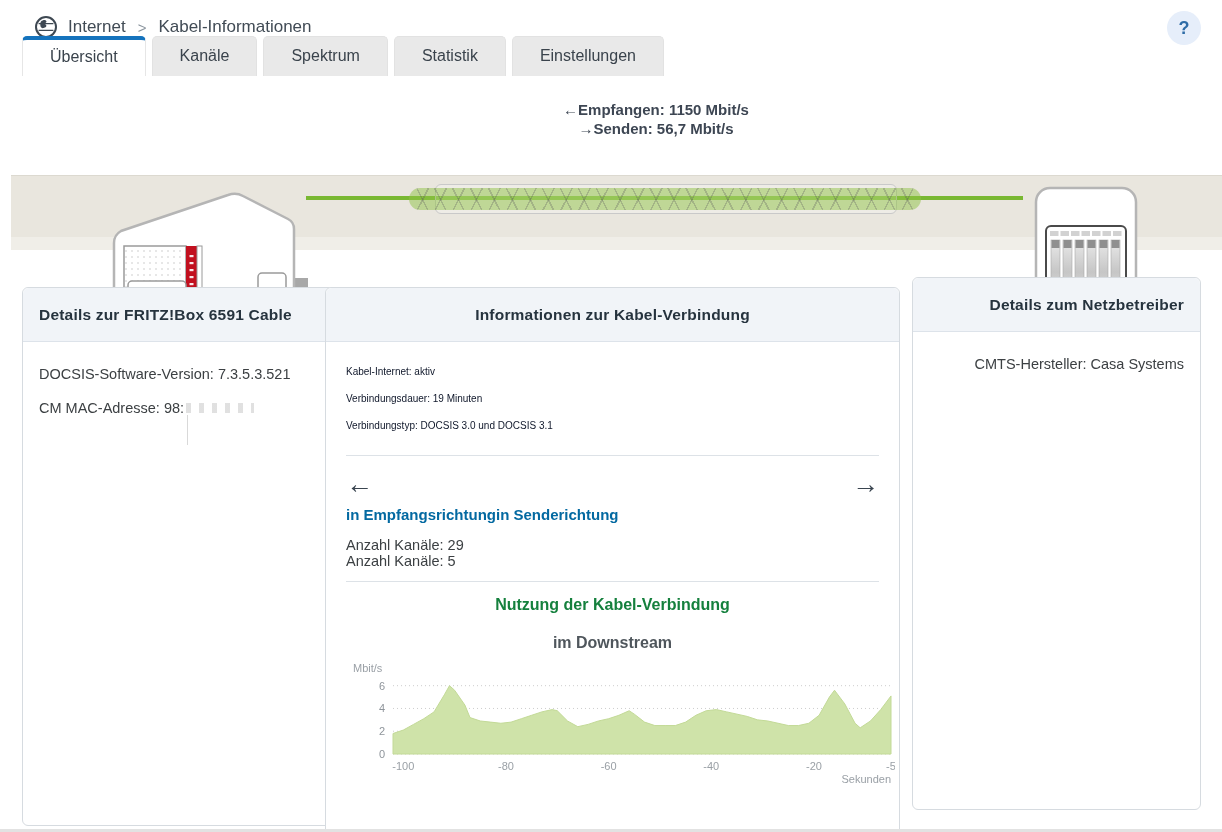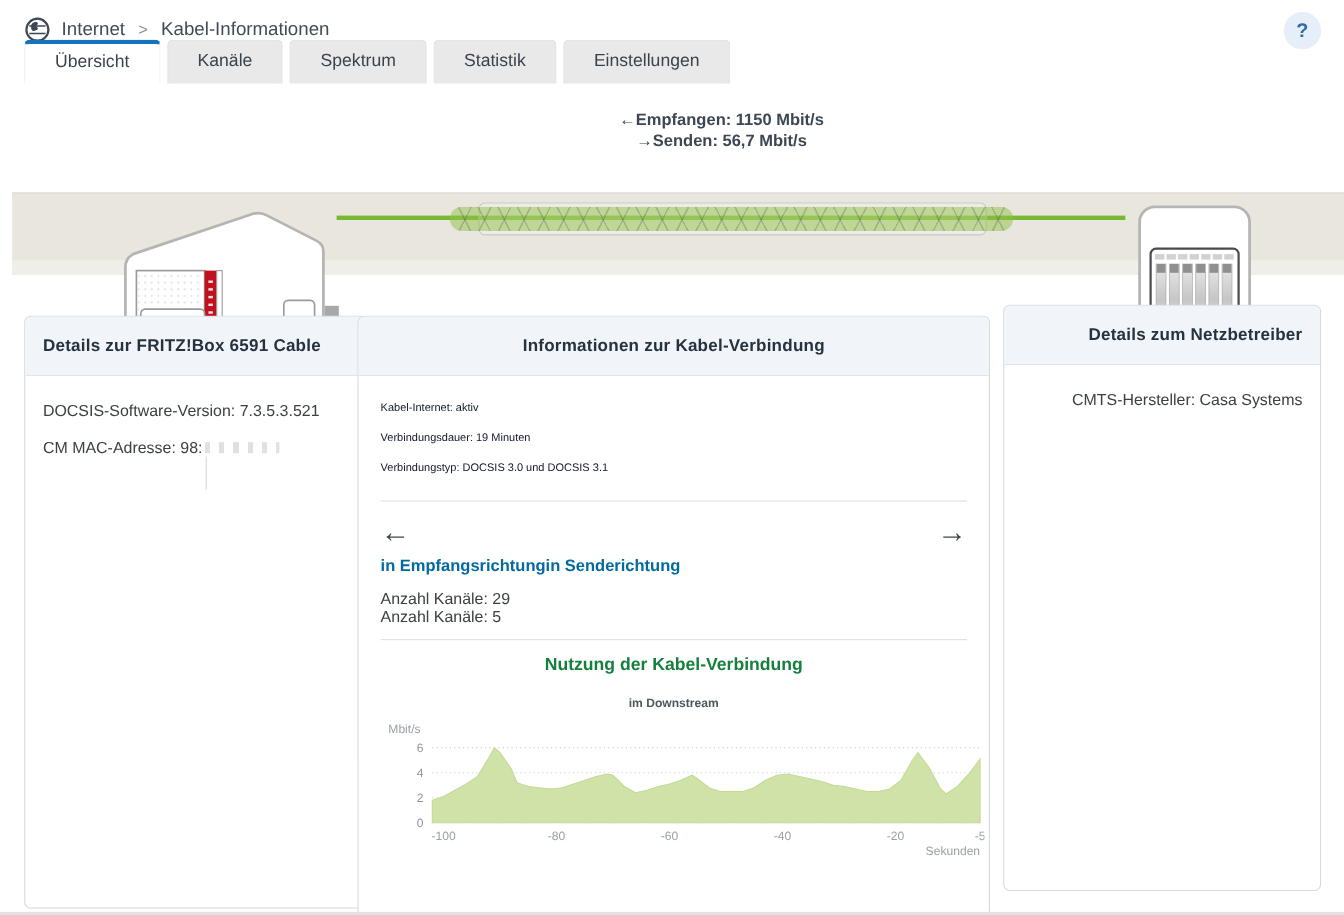--- a/index.html
+++ b/index.html
@@ -2,21 +2,21 @@
 <html><head>
 <meta charset="utf-8">
 <style>
   * { margin:0; padding:0; box-sizing:border-box; }
   html,body { background:#fff; }
   body { font-family:"Liberation Sans","DejaVu Sans",sans-serif; color:#3c4043; }
   .stage { position:relative; width:1222px; height:832px; overflow:hidden; background:#fff; }
 
   
   .topbar { position:absolute; top:0; left:0; right:0; height:56px; background:#fff; }
-  .breadcrumb { position:absolute; left:22px; top:15px; display:flex; align-items:center; gap:10px;
+  .breadcrumb { position:absolute; left:34px; top:15px; display:flex; align-items:center; gap:10px;
                 font-size:17px; color:#414b55; }
   .breadcrumb .sep { color:#8a949d; font-size:15px; margin:0 2px; }
   .crumb { cursor:pointer; }
   .help-btn { position:absolute; right:21px; top:11px; width:34px; height:34px; border-radius:50%;
               background:#e6eefa; color:#2e6ca6; font-weight:bold; font-size:18px;
               display:flex; align-items:center; justify-content:center; cursor:pointer; }
 
   
   .tabs { position:absolute; left:22px; top:44px; height:32px; display:flex; align-items:flex-end; }
   .tab { height:40px; line-height:38px; padding:0 27px; font-size:16px; color:#3a434c;
@@ -71,21 +71,21 @@
   .center-line + .center-line { margin-top:16px; }
   .rule { border:none; border-top:1px solid #dde2e7; margin-top:24px; }
   .dir-arrows { display:flex; justify-content:space-between; margin-top:12px;
                 font-size:27px; font-weight:bold; color:#3a4550; line-height:32px; }
   .dir-arrows span { cursor:default; }
   .dir-labels { display:flex; justify-content:flex-start; margin-top:6px;
                 font-size:15px; font-weight:bold; color:#0369a1; }
   .dir-values { display:flex; justify-content:space-between; margin-top:14px; font-size:14.5px;flex-direction:column; }
   .rule2 { border:none; border-top:1px solid #dde2e7; margin-top:12px; }
   .usage-title { text-align:center; font-size:16px; font-weight:bold; color:#15803d; margin-top:14px; }
-  .usage-sub { text-align:center; font-size:11px; font-weight:bold; color:#4f565c; margin-top:20px; }
+  .usage-sub { text-align:center; font-size:16px; font-weight:bold; color:#4f565c; margin-top:20px; }
   .chart-wrap { margin-top:8px; padding:0 7px; }
 
   .bottom-edge { position:absolute; left:0; top:829px; width:100%; height:3px; background:#e2e2e2; }
 </style>
 </head>
 <body>
 
 <div class="stage">
 
   <div class="topbar">

